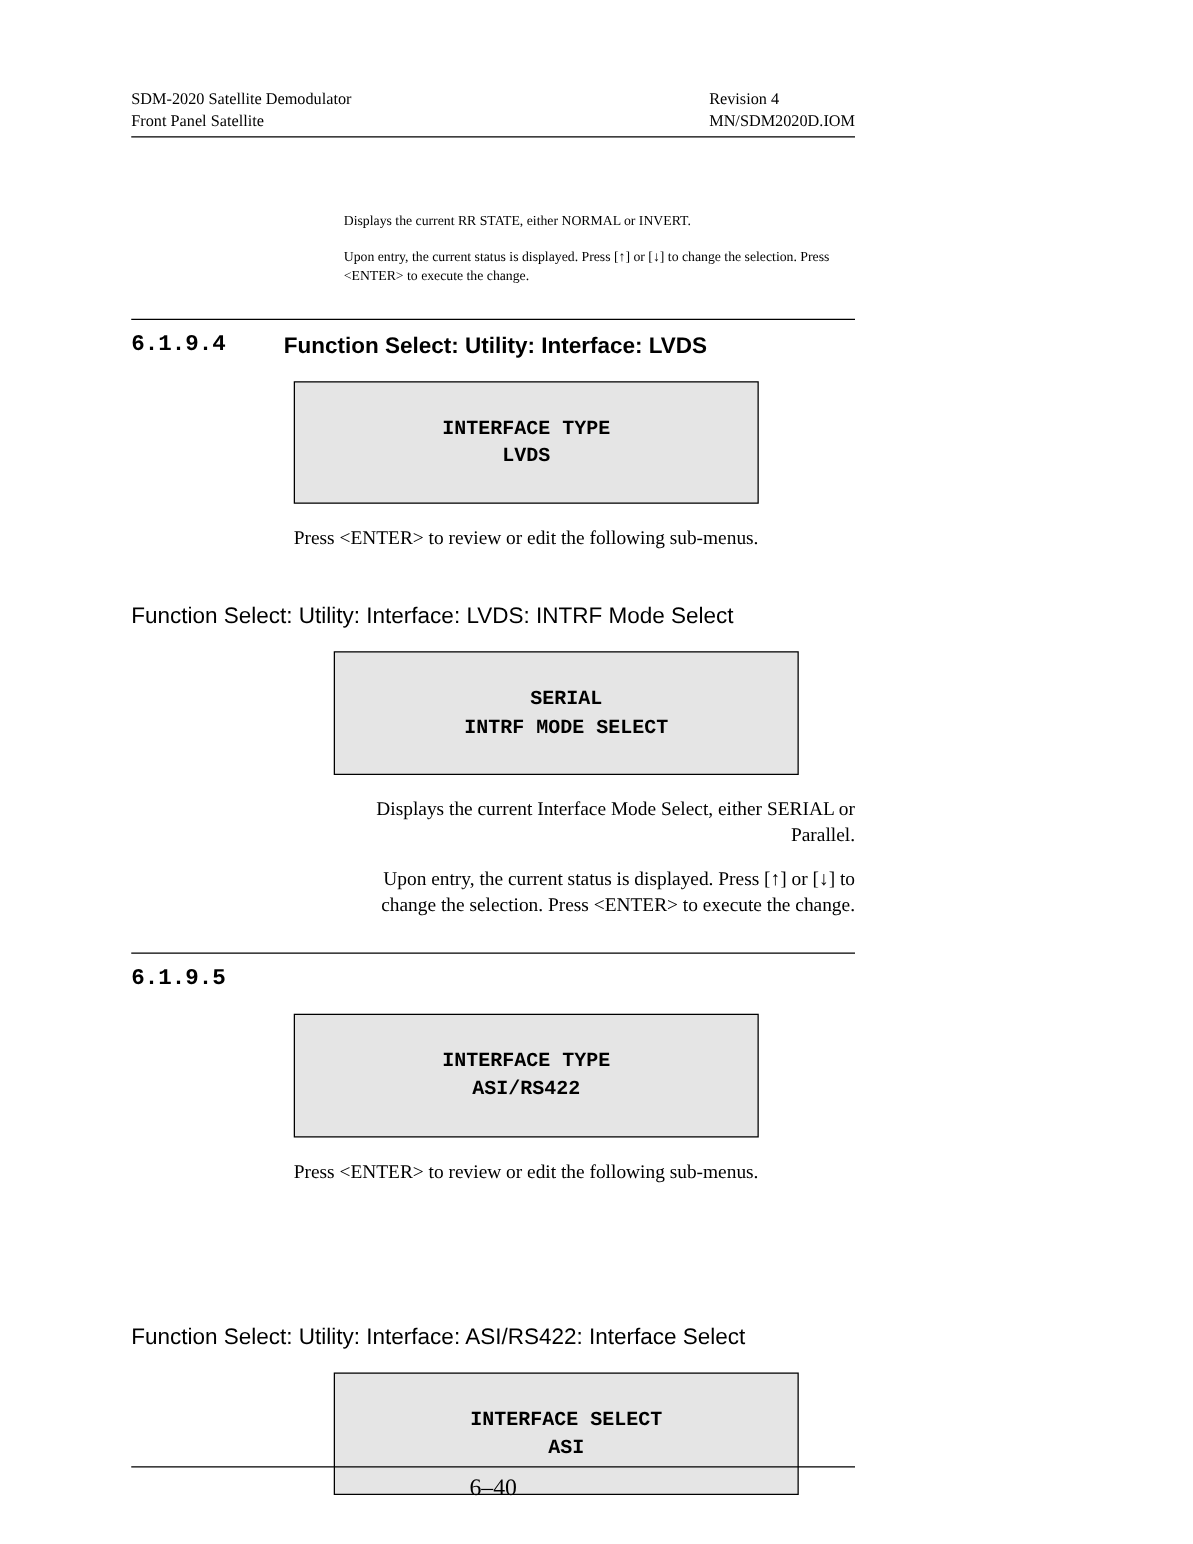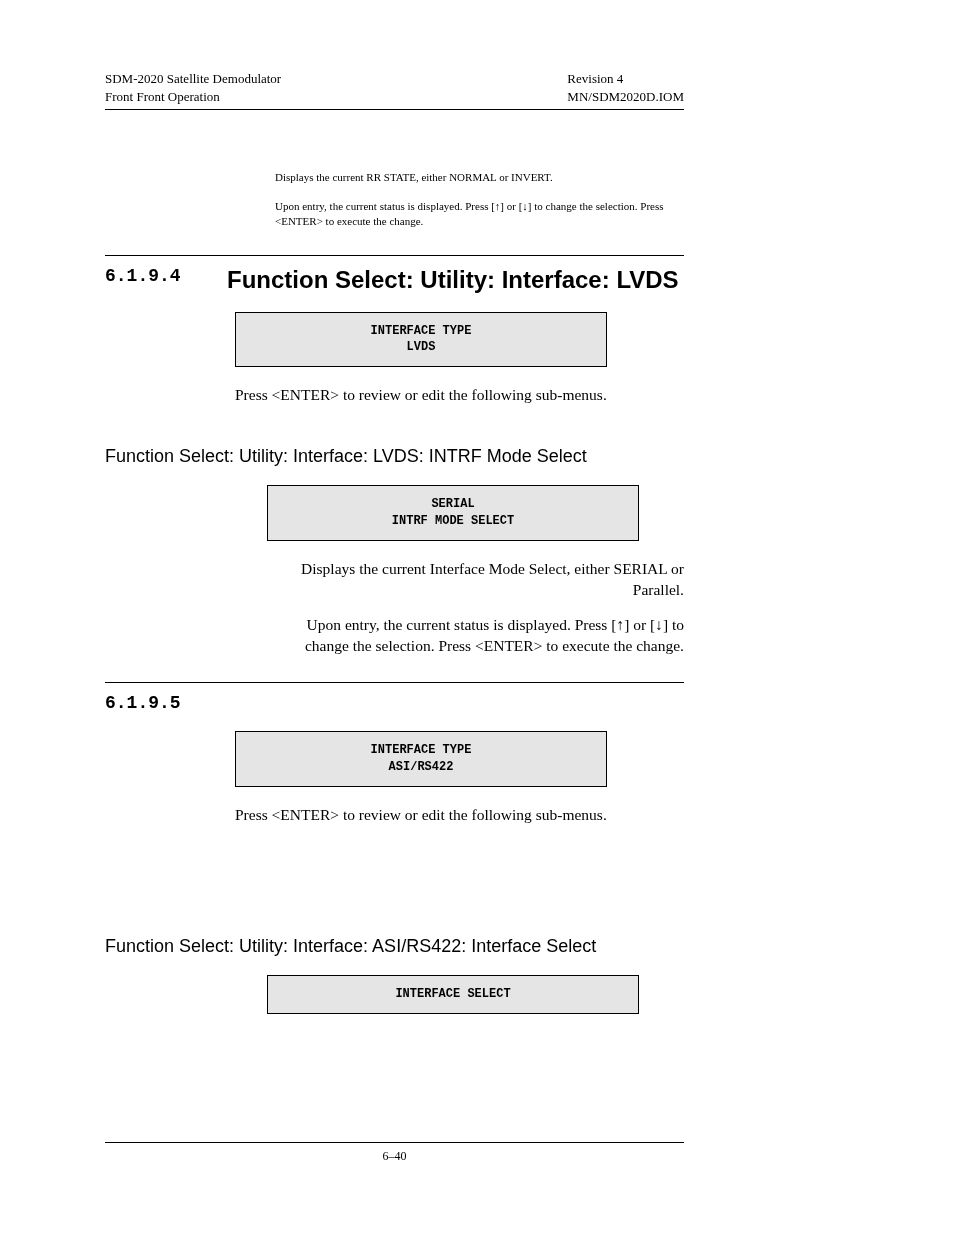--- a/index.html
+++ b/index.html
@@ -49,37 +49,37 @@
   .section-num {
     font-family: Liberation Mono, monospace;
     font-weight: bold;
     font-size: 18px;
     width: 122px;
     flex-shrink: 0;
   }
   .section-title {
     font-family: Arial, Helvetica, sans-serif;
     font-weight: bold;
-    font-size: 24px;
+    font-size: 18px;
   }
   .sub-title-block {
     font-family: Arial, Helvetica, sans-serif;
     font-weight: normal;
     font-size: 18px;
     margin-top: 40px;
   }
   .display-box {
     border: 1.2px solid #000;
     background: #e5e5e5;
     width: 350px;
     margin: 18px 0 18px 130px;
-    padding: 10px 10px;
+    padding: 26px 10px;
     font-family: "Courier New", Courier, monospace;
     font-weight: bold;
-    font-size: 12px;
+    font-size: 16px;
     text-align: center;
     line-height: 1.4;
   }
   .display-box.indent2 {
     margin-left: 162px;
   }
   .after-box {
     margin-left: 130px;
     margin-top: 6px;
     font-size: 15.5px;
@@ -95,35 +95,35 @@
   .after-box2 p { margin: 0 0 14px 0; }
   .footer-rule {
     border: none;
     border-top: 1px solid #000;
     margin: 0;
   }
   .footer {
     position: absolute;
     left: 105px;
     right: 105px;
-    bottom: 71px;
+    bottom: 52px;
     text-align: center;
-    font-size: 12px;
+    font-size: 19px;
   }
   .footer .pn { margin-top: 6px; display: inline-block; }
 </style>
 </head>
 <body>
 
 <div class="page">
 
   <div class="header-row">
     <div>
       <div>SDM-2020 Satellite Demodulator</div>
-      <div>Front Front Operation</div>
+      <div>Front Panel Satellite</div>
     </div>
     <div style="text-align:left">
       <div>Revision 4</div>
       <div>MN/SDM2020D.IOM</div>
     </div>
   </div>
   <hr class="header-rule">
 
   <div class="body-block">
     <p>Displays the current RR STATE, either NORMAL or INVERT.</p>
@@ -168,20 +168,21 @@
     <div>INTERFACE TYPE</div>
     <div>ASI/RS422</div>
   </div>
 
   <div class="after-box">Press &lt;ENTER&gt; to review or edit the following sub-menus.</div>
 
   <div class="sub-title-block" style="margin-top:110px">Function Select: Utility: Interface: ASI/RS422: Interface Select</div>
 
   <div class="display-box indent2">
     <div>INTERFACE SELECT</div>
+    <div>ASI</div>
   </div>
 
   <div class="footer">
     <hr class="footer-rule">
     <span class="pn">6–40</span>
   </div>
 
 </div>
 
 </body></html>

